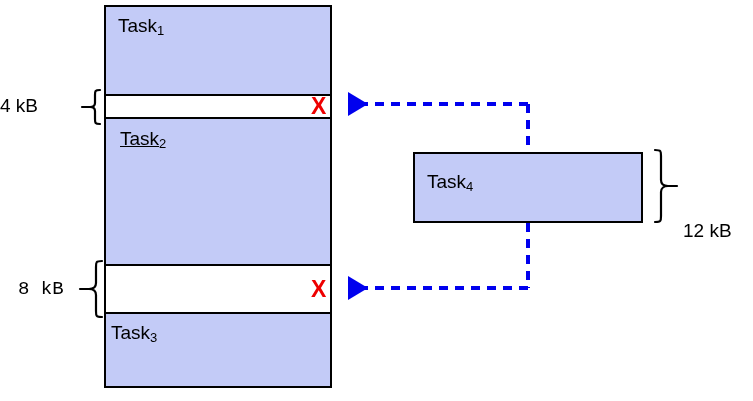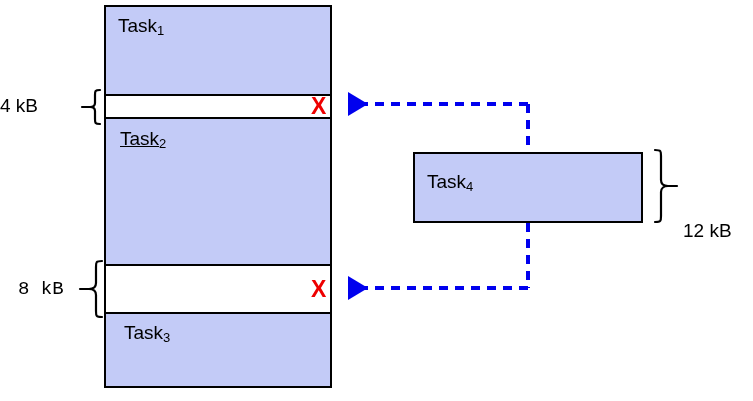--- a/index.html
+++ b/index.html
@@ -87,21 +87,21 @@
   <div class="task-label" style="left:120px; top:129px;text-decoration:underline;">
     <span>Task</span><sub>2</sub>
   </div>
 
   <div class="mem-gap" style="left:104px; top:264px; width:228px; height:50px;"></div>
   <div class="x-mark" style="left:311px; top:278px;">
     <span>X</span>
   </div>
 
   <div class="mem-block" style="left:104px; top:312px; width:228px; height:76px;"></div>
-  <div class="task-label" style="left:124px; top:323px;">
+  <div class="task-label" style="left:111px; top:323px;">
     <span>Task</span><sub>3</sub>
   </div>
 
   <div class="size-label" style="left:0; top:96px;">
     <span>4 kB</span>
   </div>
   <svg class="brace-svg" style="left:76px; top:88px;" width="26" height="38" viewBox="0 0 26 38">
     <path d="M 24 2 C 19 2 19 3 19 7 L 19 15 C 19 18 17 19 14 19 C 17 19 19 20 19 23 L 19 31 C 19 35 19 36 24 36" fill="none" stroke="#000000" stroke-width="2.2" stroke-linecap="round"></path>
     <path d="M 14 19 L 6 19" fill="none" stroke="#000000" stroke-width="2.2" stroke-linecap="round"></path>
   </svg>

